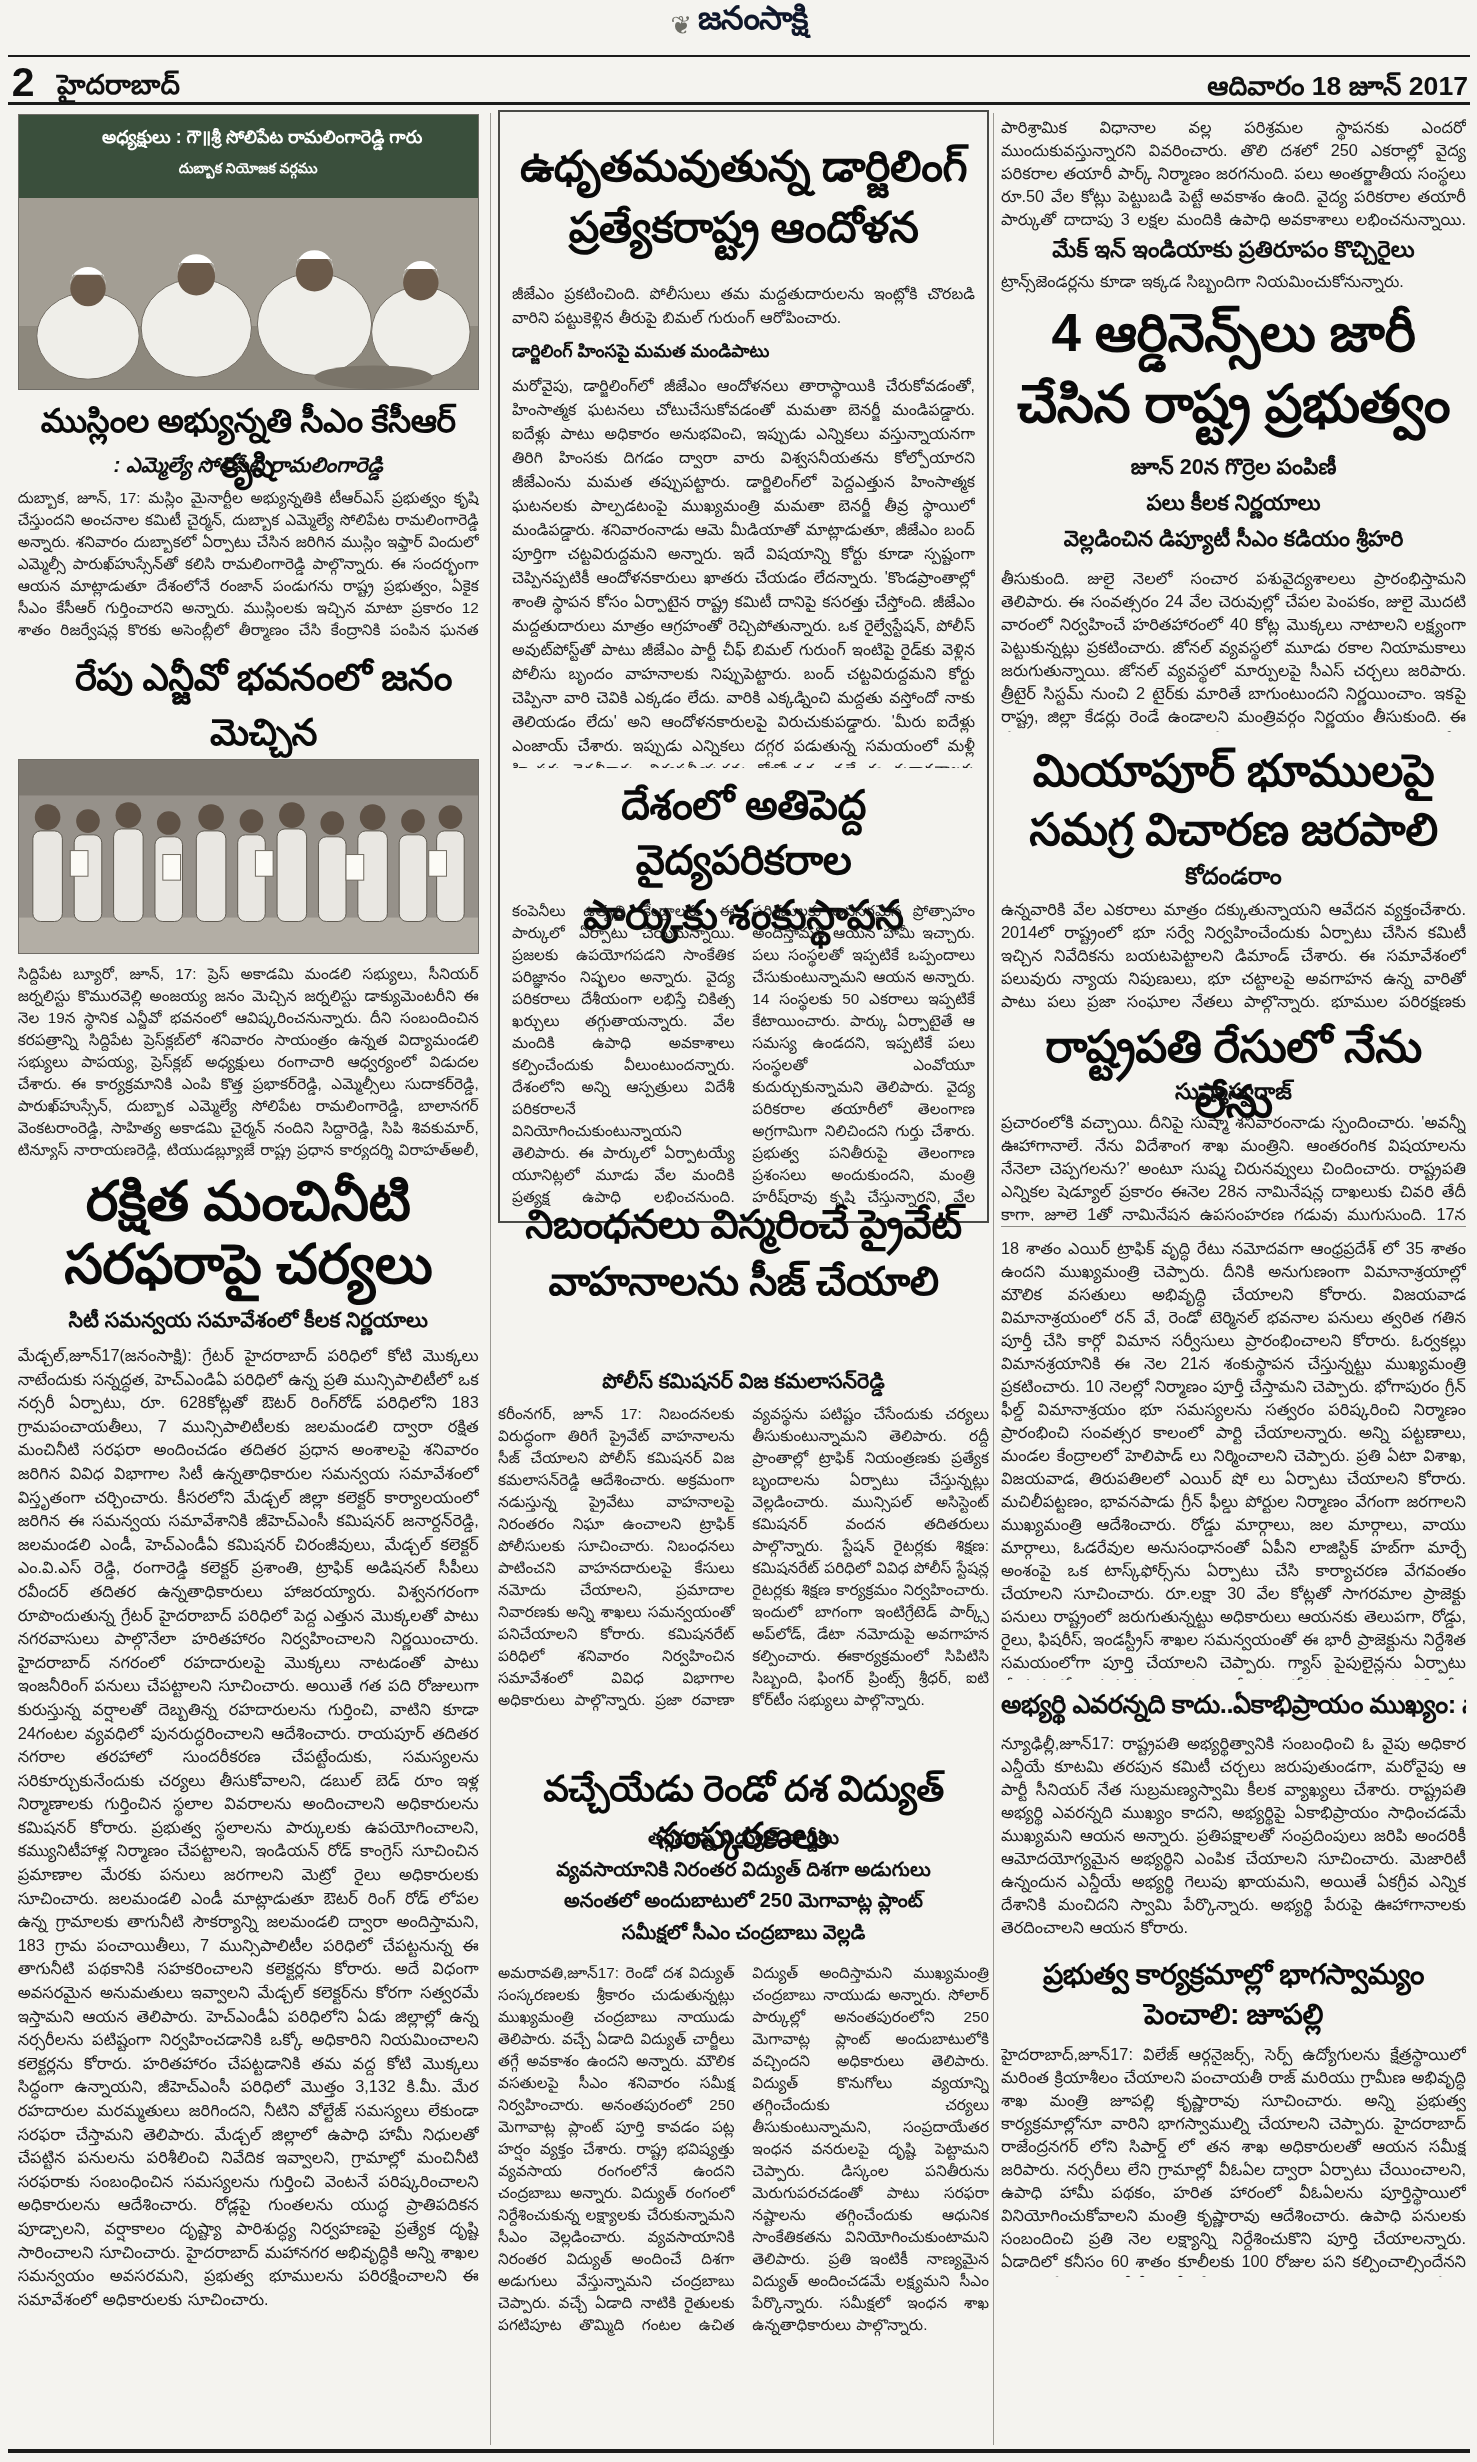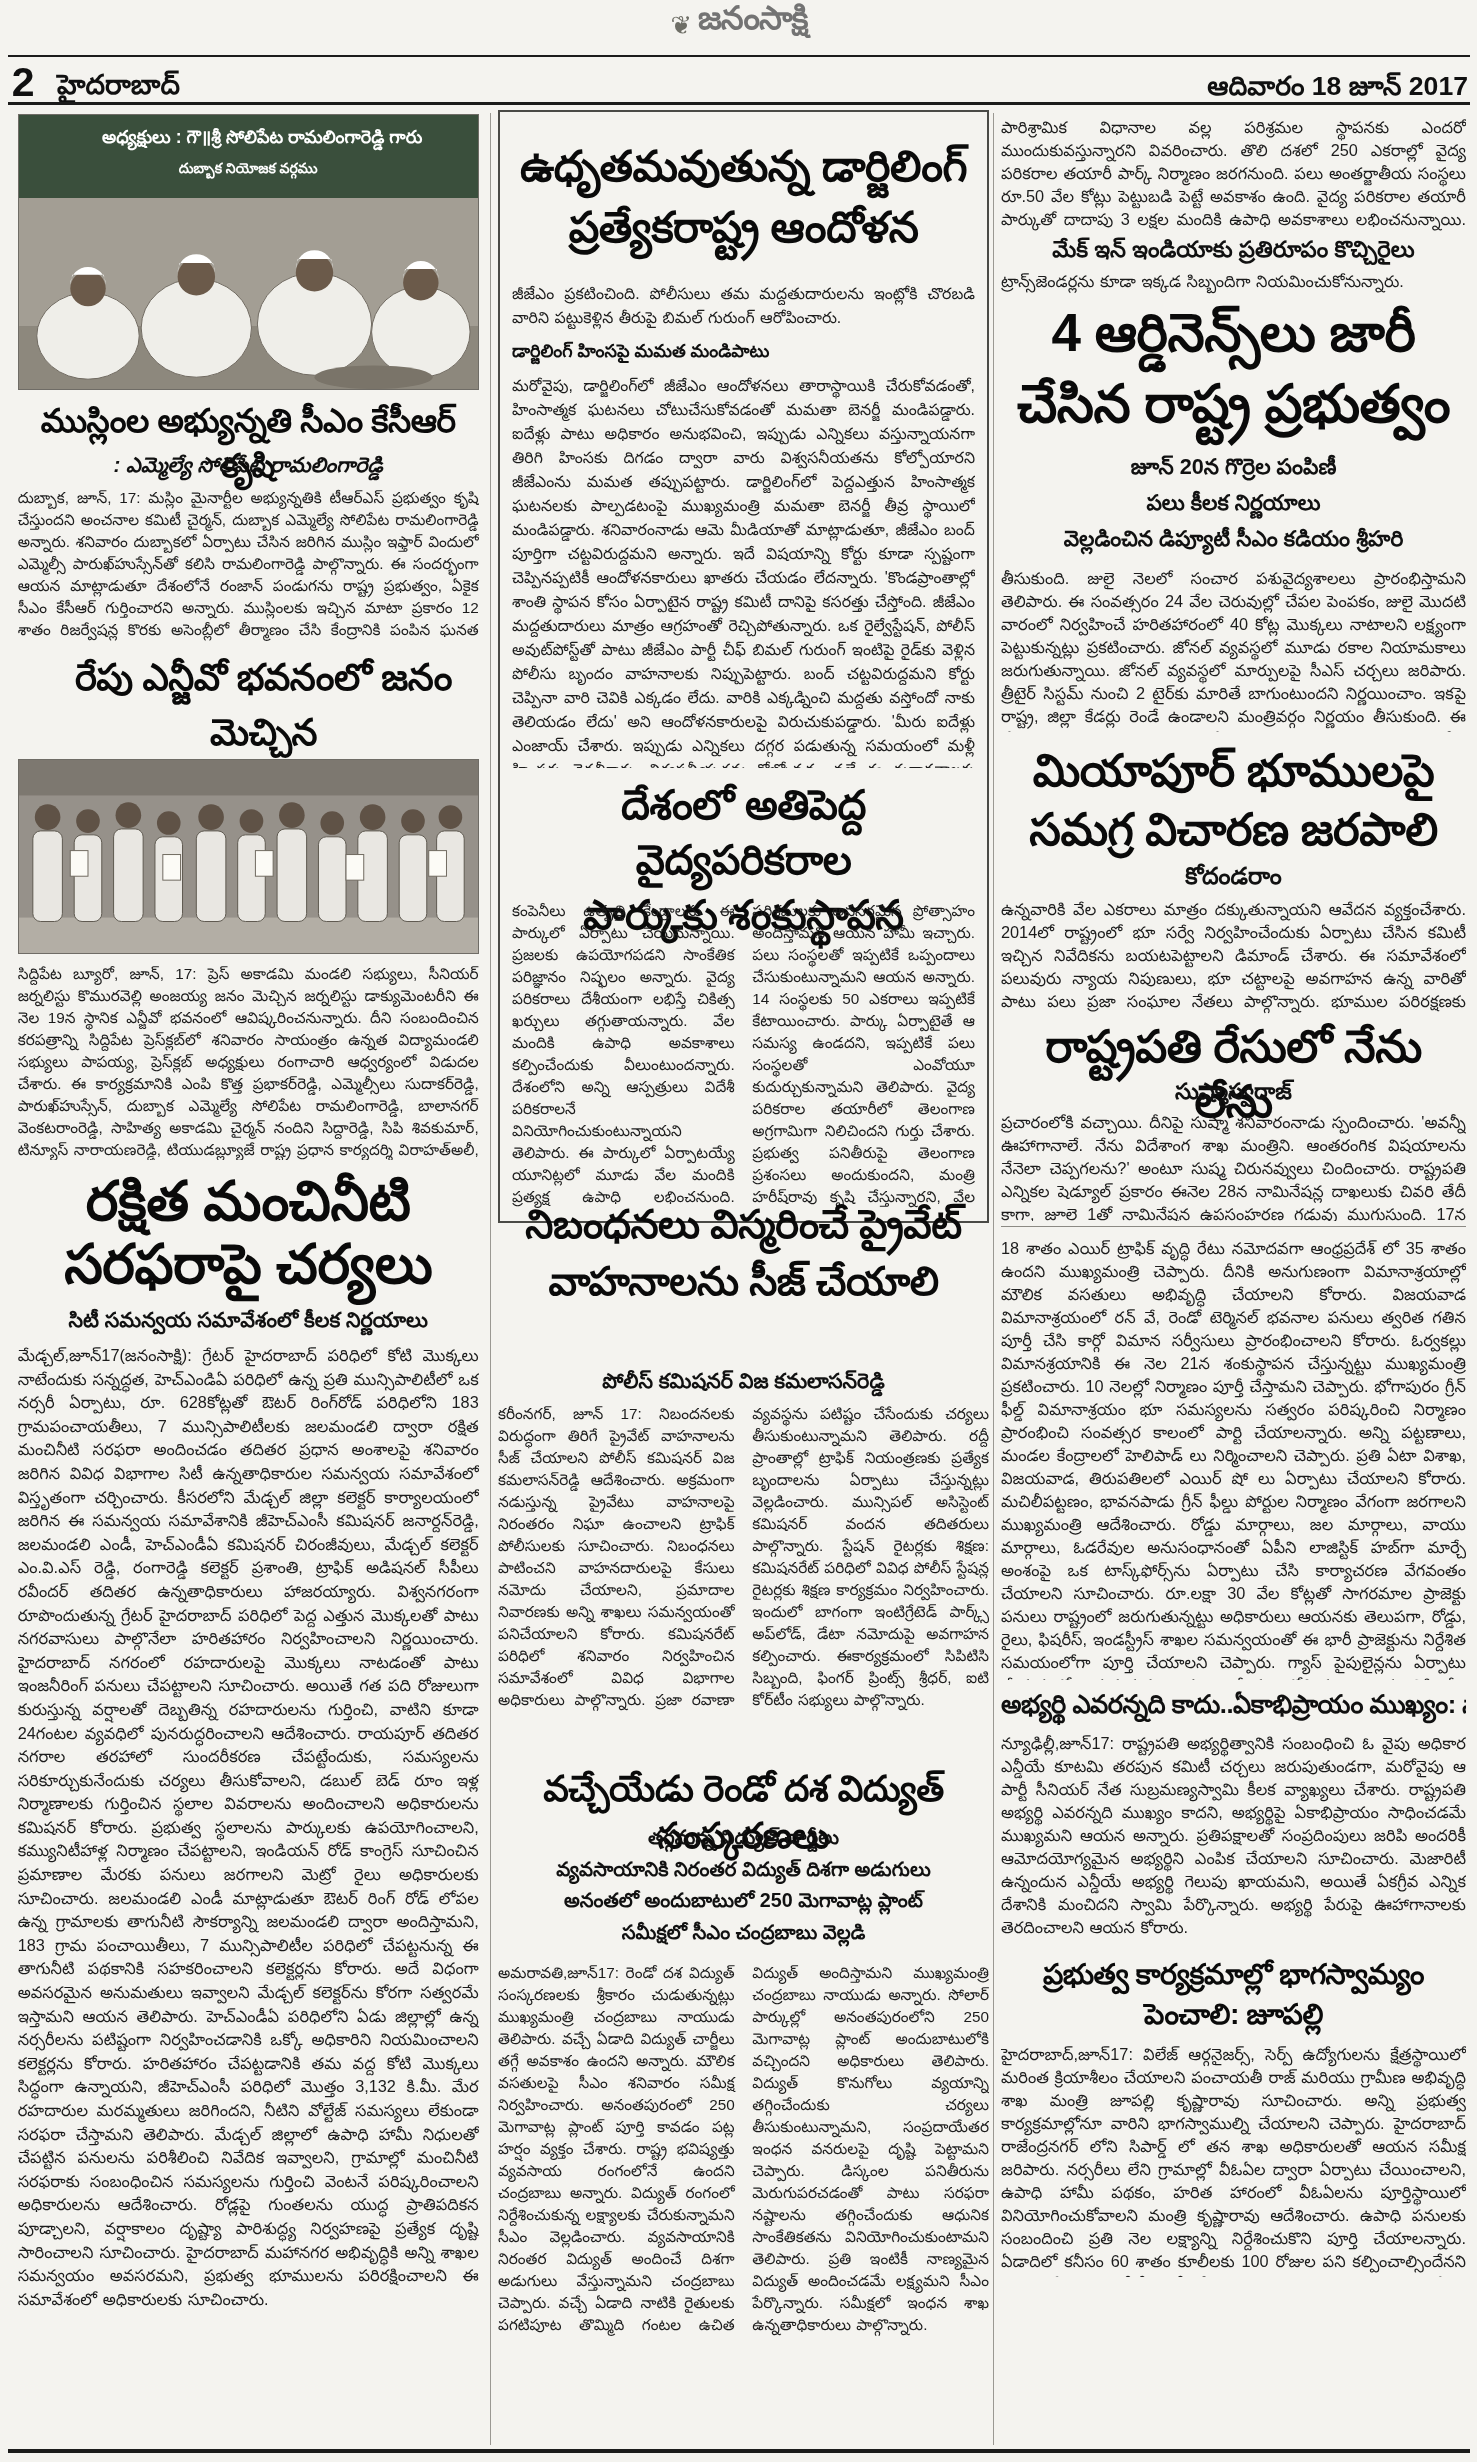--- a/index.html
+++ b/index.html
@@ -13,21 +13,21 @@
   .abs { position:absolute; }
   .rule { background:#1b1b1b; }
   .vrule { background:#9a9892; width:1px; }
   .headline { font-weight:800; text-align:center; color:#0a0a0a; letter-spacing:-0.5px; }
   .subhead  { font-weight:700; text-align:center; color:#111; }
   .body-txt { text-align:justify; overflow:hidden; color:#1c1c1c; word-spacing:1px; }
   .two-col  { column-count:2; column-gap:17.7px; }
   .photo { border:1px solid #6f6c66; overflow:hidden; background:#a7a29a; }
   .banner { background:#3a4f3c; color:#fff; text-align:center; }
   .masthead-wrap { left:0; top:64; width:1478px; text-align:center; }
-  .masthead { font-size:32.5px; font-weight:800; color:#737373; letter-spacing:-1px; }
+  .masthead { font-size:32.5px; font-weight:800; color:#0f172a; letter-spacing:-1px; }
   .leaf { color:#6e6e66; font-size:25.6px; vertical-align:middle; margin-right:5.9px; }
 </style>
 </head>
 <body>
 
 <div class="page">
 
   <div class="abs rule" style="left:7.9px;top:55px;width:1462px;height:2px;"></div>
   <div class="abs" style="left:11.8px;top:59px;font-size:41px;font-weight:800;">2</div>
   <div class="abs" style="left:57px;top:69px;font-size:27.6px;font-weight:700;">హైదరాబాద్</div>

